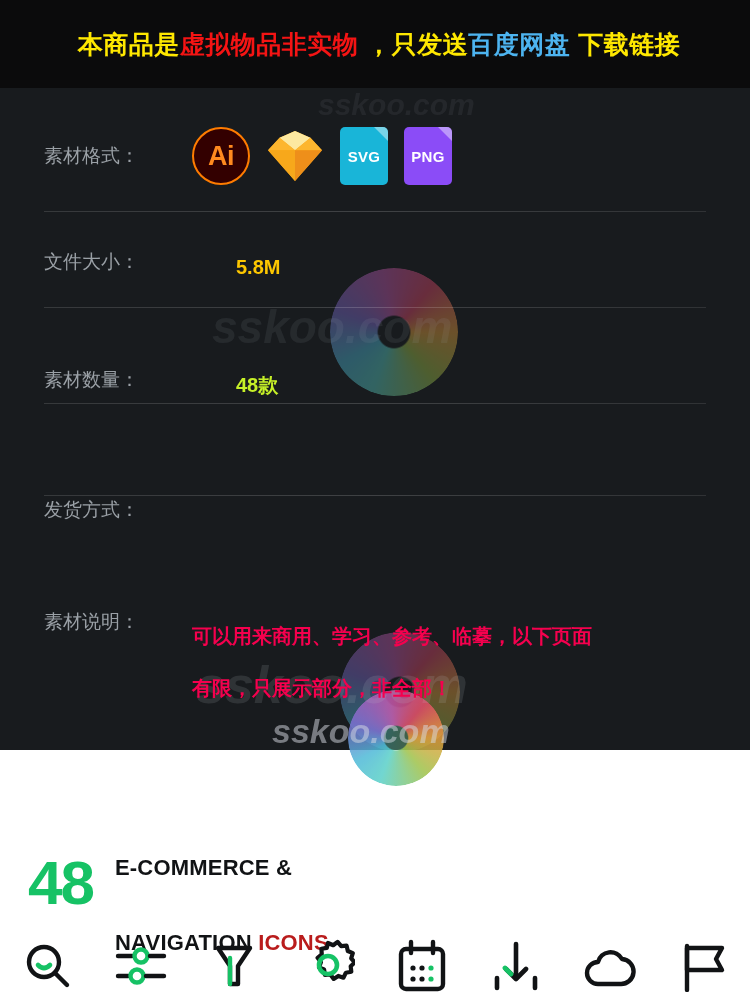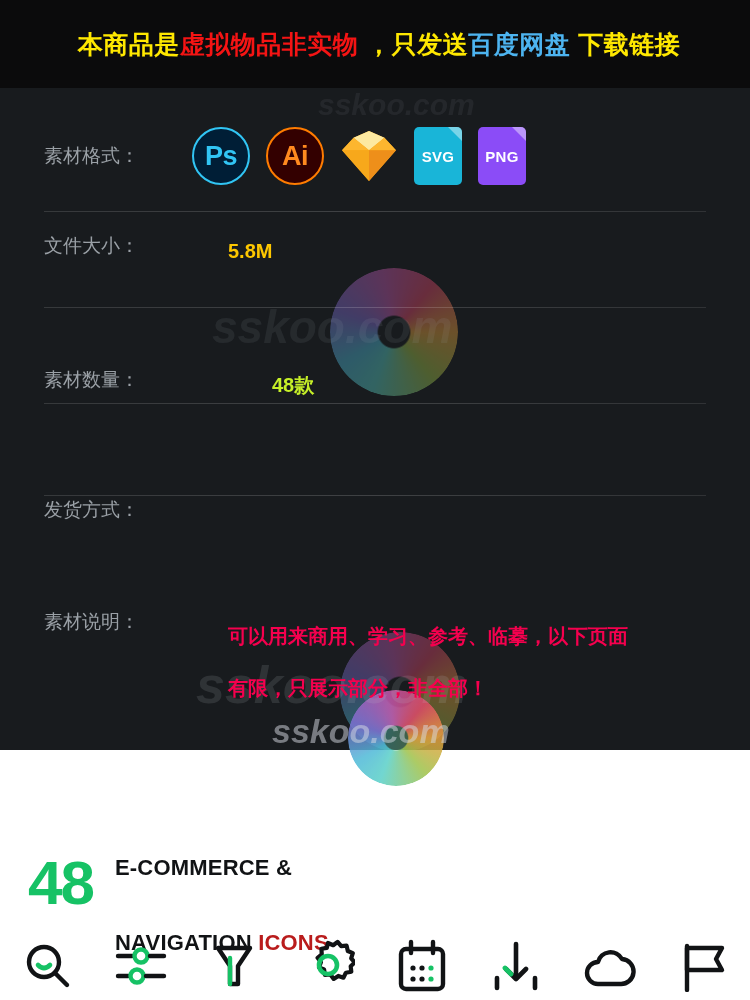--- a/index.html
+++ b/index.html
@@ -76,31 +76,30 @@
     display:flex; align-items:flex-start;
     padding:0 44px;
   }
   .row-label{
     color:#9aa0a6; font-size:19px; line-height:24px;
     width:148px; flex:none; white-space:nowrap;
   }
   .row-value{
     font-size:20px; font-weight:bold; line-height:34px;
     padding-top:-2px;
-    margin-left:36px;
   }
   .sep{
     position:absolute; left:44px; right:44px; height:1px;
     background:linear-gradient(to right, rgba(255,255,255,.13), rgba(255,255,255,.17) 50%, rgba(255,255,255,.10));
     z-index:3;
   }
 
   
   #row-format{ top:39px;  align-items:center; }
-  #row-size{   top:88px;  }
+  #row-size{   top:104px;gap:44px;  }
   #row-count{  top:188px;gap:44px; }
   #row-ship{   top:284px;align-items:center; }
   #row-desc{   top:372px; }
 
   #sep-1{ top:123px; }
   #sep-2{ top:219px; }
   #sep-3{ top:315px; }
   #sep-4{ top:407px; }
 
   
@@ -187,23 +186,20 @@
       <span class="c-yellow">本商品是</span><span class="c-red">虚拟物品非实物</span><span class="c-yellow">，只发送</span><span class="c-blue">百度网盘</span><span class="c-yellow">下载链接</span>
     </div>
   </div>
 
   <div id="rows">
 
     <div class="row" id="row-format">
       <div class="row-label">素材格式：</div>
       <div id="format-icons">
 
-        <div class="adobe-badge" id="icon-ps">
-          <span>Ps</span>
-        </div>
 
         <div class="adobe-badge" id="icon-ai">
           <span>Ai</span>
         </div>
 
         <svg id="icon-sketch" viewBox="0 0 60 56">
           <polygon points="30,2 14,9 2,22 30,54 58,22 46,9" fill="#f7a81b"></polygon>
           <polygon points="30,2 14,9 30,22 46,9" fill="#fde9a0"></polygon>
           <polygon points="14,9 2,22 30,22" fill="#fdb62f"></polygon>
           <polygon points="46,9 58,22 30,22" fill="#fdb62f"></polygon>

